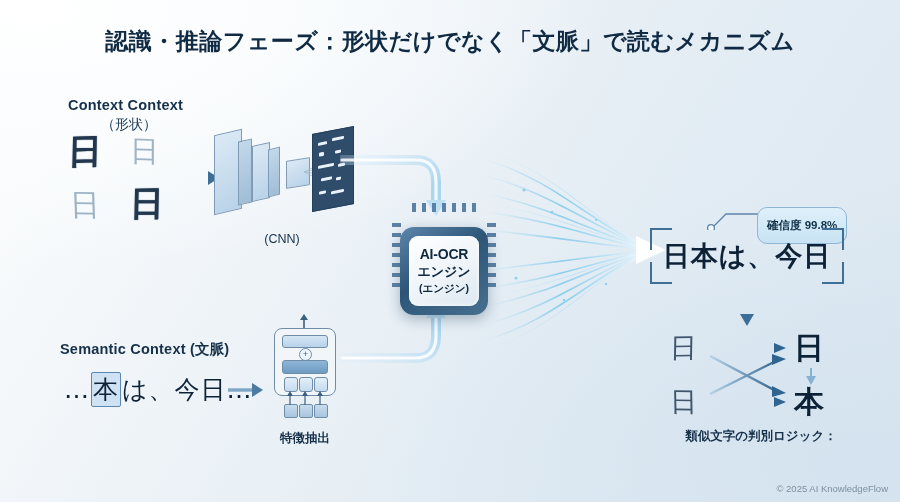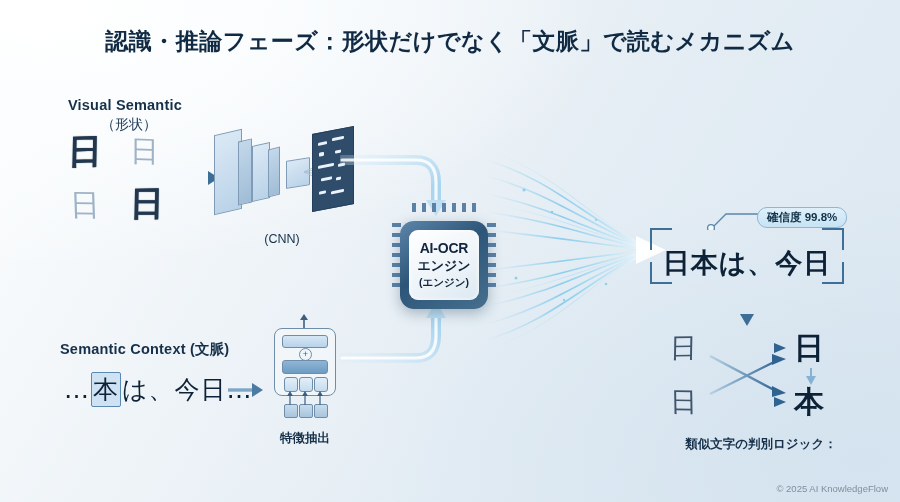--- a/index.html
+++ b/index.html
@@ -58,21 +58,21 @@
   .tf-bar.mid{left:14px;top:32px;width:44px;height:12px;background:linear-gradient(#8fb5d6,#6e9cc4);}
   .tf-cell{position:absolute;width:12px;height:13px;border:1px solid #6f8da8;border-radius:3px;
     background:linear-gradient(#e2eff9,#c5dcee);}
   .tf-in{position:absolute;width:12px;height:12px;border:1px solid #6f8da8;border-radius:2px;
     background:linear-gradient(#c9dcec,#a7c5de);}
   .tf-plus{position:absolute;left:31px;top:20px;width:11px;height:11px;border:1px solid #6f8da8;
     border-radius:50%;color:#3c5f80;font-size:9px;line-height:10px;text-align:center;background:#eef6fc;}
 
   
   .chip-wrap{position:absolute;left:392px;top:203px;width:104px;height:104px;}
-  .chip{position:absolute;left:8px;top:18px;width:88px;height:88px;border-radius:14px;
+  .chip{position:absolute;left:8px;top:24px;width:88px;height:88px;border-radius:14px;
     background:linear-gradient(145deg,#5d86ab,#2d5578 45%,#47708f);
     box-shadow:0 4px 14px rgba(30,60,90,.35);}
   .chip-face{position:absolute;left:9px;top:9px;right:9px;bottom:9px;border-radius:9px;
     background:linear-gradient(150deg,#ffffff,#eef4f9 55%,#dde8f1);
     display:flex;flex-direction:column;align-items:center;justify-content:center;gap:1px;
     box-shadow:inset 0 0 4px rgba(255,255,255,.9);}
   .chip-l1{font-size:14px;font-weight:bold;color:#10263c;letter-spacing:-.2px;}
   .chip-l2{font-size:13px;font-weight:bold;color:#10263c;}
   .chip-l3{font-size:10.5px;font-weight:bold;color:#10263c;}
   .pins{position:absolute;}
@@ -80,27 +80,27 @@
   
   .stream{position:absolute;left:486px;top:150px;width:200px;height:200px;}
 
   
   .result{position:absolute;left:650px;top:228px;width:194px;height:56px;}
   .bracket{position:absolute;width:20px;height:20px;border:2.2px solid #3f6e96;}
   .bracket.tl{left:0;top:0;border-right:none;border-bottom:none;}
   .bracket.tr{right:0;top:0;border-left:none;border-bottom:none;}
   .bracket.bl{left:0;bottom:0;border-right:none;border-top:none;}
   .bracket.br{right:0;bottom:0;border-left:none;border-top:none;}
-  .result-text{position:absolute;left:0;top:7px;width:194px;height:56px;
+  .result-text{position:absolute;left:0;top:0;width:194px;height:56px;
     display:flex;align-items:center;justify-content:center;
     font-size:27px;font-weight:bold;color:#0d2236;letter-spacing:1px;
     font-family:"DejaVu Sans",sans-serif;}
 
   
-  .badge{position:absolute;left:757px;top:207px;padding:2px 9px;border-radius:10px;
+  .badge{position:absolute;left:757px;top:207px;padding:10px 9px;border-radius:10px;
     background:linear-gradient(#dff0fa,#c7e3f4);border:1px solid #8fb6d2;
     font-size:11.5px;font-weight:bold;color:#123147;white-space:nowrap;}
 
   
   .disamb{position:absolute;left:668px;top:330px;width:180px;height:100px;}
   .dg{position:absolute;font-size:27px;color:#3f556c;font-family:"DejaVu Sans",sans-serif;}
   .dg.s1{left:2px;top:0;transform:rotate(-1deg) skewX(-2deg);}
   .dg.s2{left:2px;top:54px;transform:rotate(1deg) skewX(2deg);}
   .dt{position:absolute;font-size:30px;font-weight:bold;color:#0d2236;font-family:"DejaVu Sans",sans-serif;}
   .dt.t1{left:126px;top:-2px;}
@@ -116,21 +116,21 @@
   
   .footer{position:absolute;right:12px;bottom:8px;font-size:9.5px;color:#7d8f9f;}
 </style>
 </head>
 <body>
 
 <div id="stage">
 
   <div class="title">認識・推論フェーズ：形状だけでなく「文脈」で読むメカニズム</div>
 
-  <div class="lbl sec-head" style="left:68px;top:97px;">Visual Semantic</div>
+  <div class="lbl sec-head" style="left:68px;top:97px;">Context Context</div>
   <div class="lbl sec-sub" style="left:101px;top:116px;">（形状）</div>
 
   <div class="glyph-grid">
     <span class="hg bold g1">日</span>
     <span class="hg light g2">日</span>
     <span class="hg light g3">日</span>
     <span class="hg bold g4">日</span>
   </div>
 
   <svg class="arrow-svg" style="left:186px;top:168px;" width="36" height="20">
@@ -375,17 +375,17 @@
         <path d="M64 52 L78 59 L64 63 Z"></path>
         <path d="M64 20 L78 25 L64 31 Z"></path>
       </g>
     </svg>
     <svg style="position:absolute;left:136px;top:38px;" width="14" height="18">
       <path d="M7 0 V9" stroke="#85b2d2" stroke-width="2" fill="none"></path>
       <path d="M2 8 L7 17 L12 8 Z" fill="#85b2d2"></path>
     </svg>
   </div>
 
-  <div class="lbl cap disamb-cap" style="top:428px;margin-top:8px;">類似文字の判別ロジック：</div>
+  <div class="lbl cap disamb-cap" style="top:428px;">類似文字の判別ロジック：</div>
 
   <div class="footer">© 2025 AI KnowledgeFlow</div>
 
 </div>
 
 </body></html>

